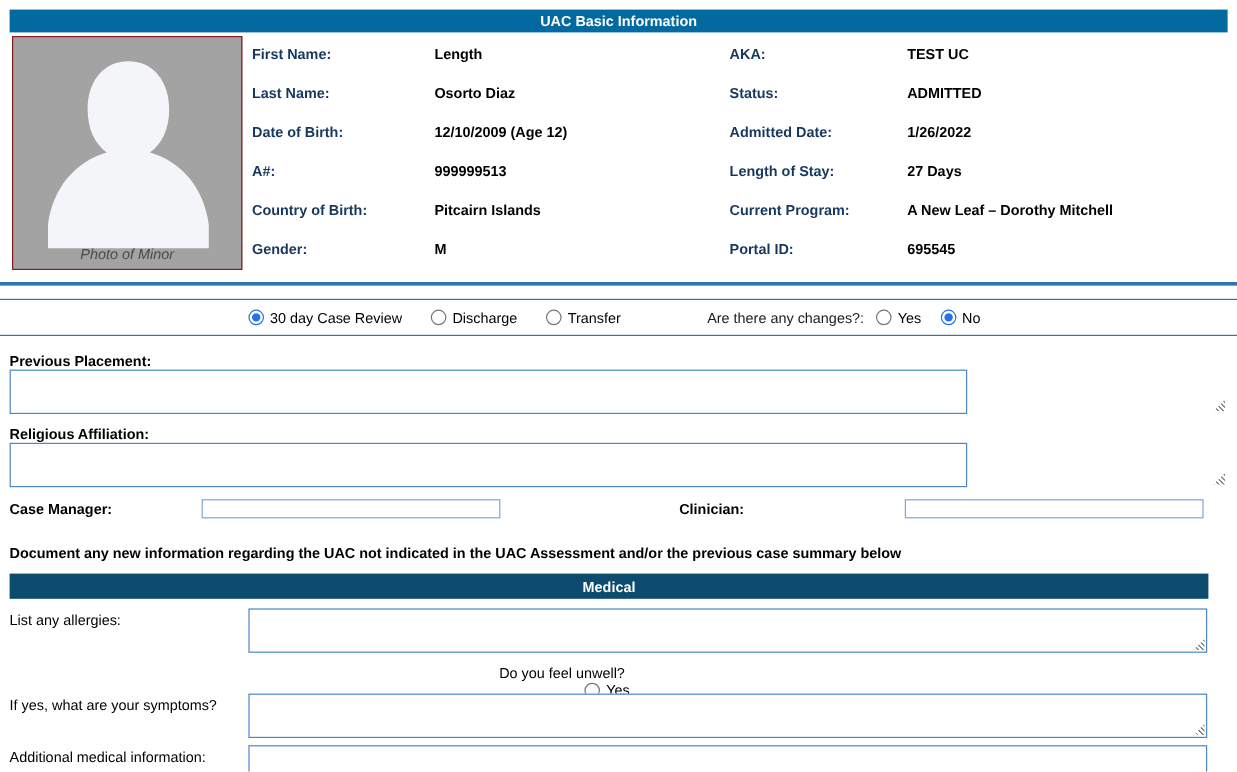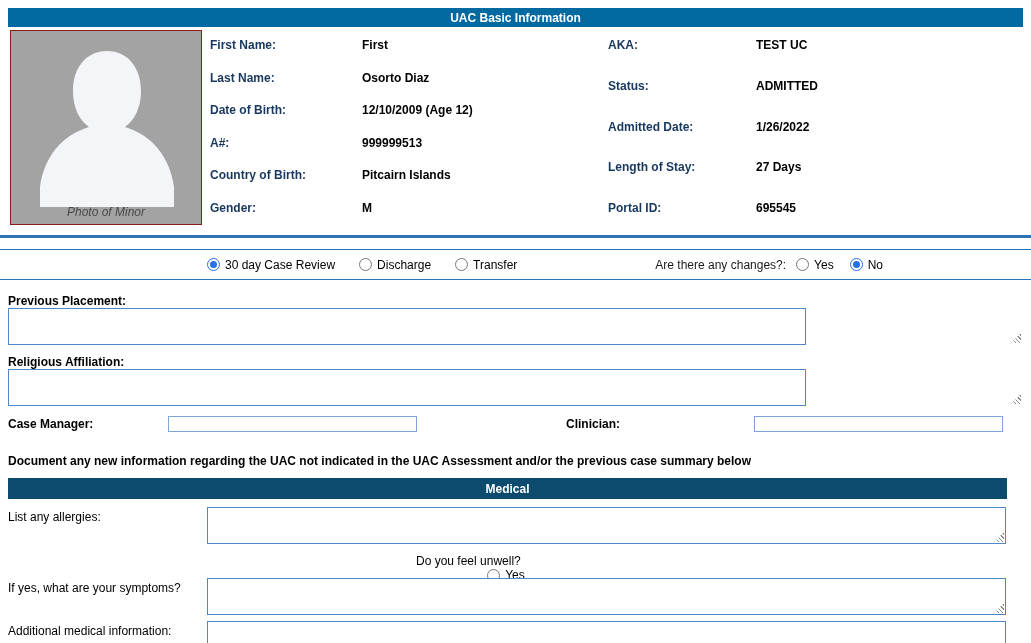--- a/index.html
+++ b/index.html
@@ -39,24 +39,24 @@
   .rule-thick { height:3px; margin-top:8px; }
   .rule-a { margin-top:11px; }
 
   
   .radio { width:13px; height:13px; border:1px solid #767676; border-radius:50%;
            background:#fff; display:inline-block; position:relative; flex:none; }
   .radio.checked { border-color:#2670E8; }
   .radio.checked::after { content:""; position:absolute; inset:2px; border-radius:50%;
                           background:#2670E8; }
   .rlabel { margin-left:5px; white-space:nowrap; }
-  .radio-row { display:flex; align-items:center; height:29px;gap:28px; }
+  .radio-row { display:flex; align-items:center; height:29px; }
   .rgroup { display:flex; align-items:center; margin-left:199px; }
   .ritem { display:flex; align-items:center; margin-right:24px; }
-  .changes { display:flex; align-items:center; margin-left:86px; }
+  .changes { display:flex; align-items:center; margin-left:48px; }
   .changes-q { margin-right:10px; color:#1a1a1a; }
   .changes .ritem { margin-right:16px; }
 
   
   .form-row { display:flex; margin-top:8px;flex-direction:column; }
   .flabel { width:160px; font-weight:bold; padding-top:2px; flex:none; }
   .ta-wrap { position:relative; }
   textarea { border:1px solid #4E86C6; resize:none; font:inherit; padding:2px 4px;
              display:block; background:#fff; }
   .ta-big { width:798px; height:37px; }
@@ -90,21 +90,21 @@
     <div class="photo">
       <svg width="192" height="176" viewBox="0 0 192 176">
         <path d="M96 20c-21 0-34 17-34 40 0 16 6 29 16 36-27 8-45 30-49 60v20h134v-20c-4-30-22-52-49-60 10-7 16-20 16-36 0-23-13-40-34-40z" fill="#F4F5F8"></path>
       </svg>
       <div class="photo-caption">Photo of Minor</div>
     </div>
 
     <div class="info-col info-col-left">
       <div class="info-field">
         <span class="lbl">First Name:</span>
-        <span class="val">First</span>
+        <span class="val">Length</span>
       </div>
       <div class="info-field">
         <span class="lbl">Last Name:</span>
         <span class="val">Osorto Diaz</span>
       </div>
       <div class="info-field">
         <span class="lbl">Date of Birth:</span>
         <span class="val">12/10/2009 (Age 12)</span>
       </div>
       <div class="info-field">
@@ -130,20 +130,24 @@
         <span class="lbl">Status:</span>
         <span class="val">ADMITTED</span>
       </div>
       <div class="info-field">
         <span class="lbl">Admitted Date:</span>
         <span class="val">1/26/2022</span>
       </div>
       <div class="info-field">
         <span class="lbl">Length of Stay:</span>
         <span class="val">27 Days</span>
+      </div>
+      <div class="info-field">
+        <span class="lbl">Current Program:</span>
+        <span class="val">A New Leaf – Dorothy Mitchell</span>
       </div>
       <div class="info-field">
         <span class="lbl">Portal ID:</span>
         <span class="val">695545</span>
       </div>
     </div>
   </div>
 
   <div class="rule rule-thick"></div>
   <div class="rule rule-a"></div>

